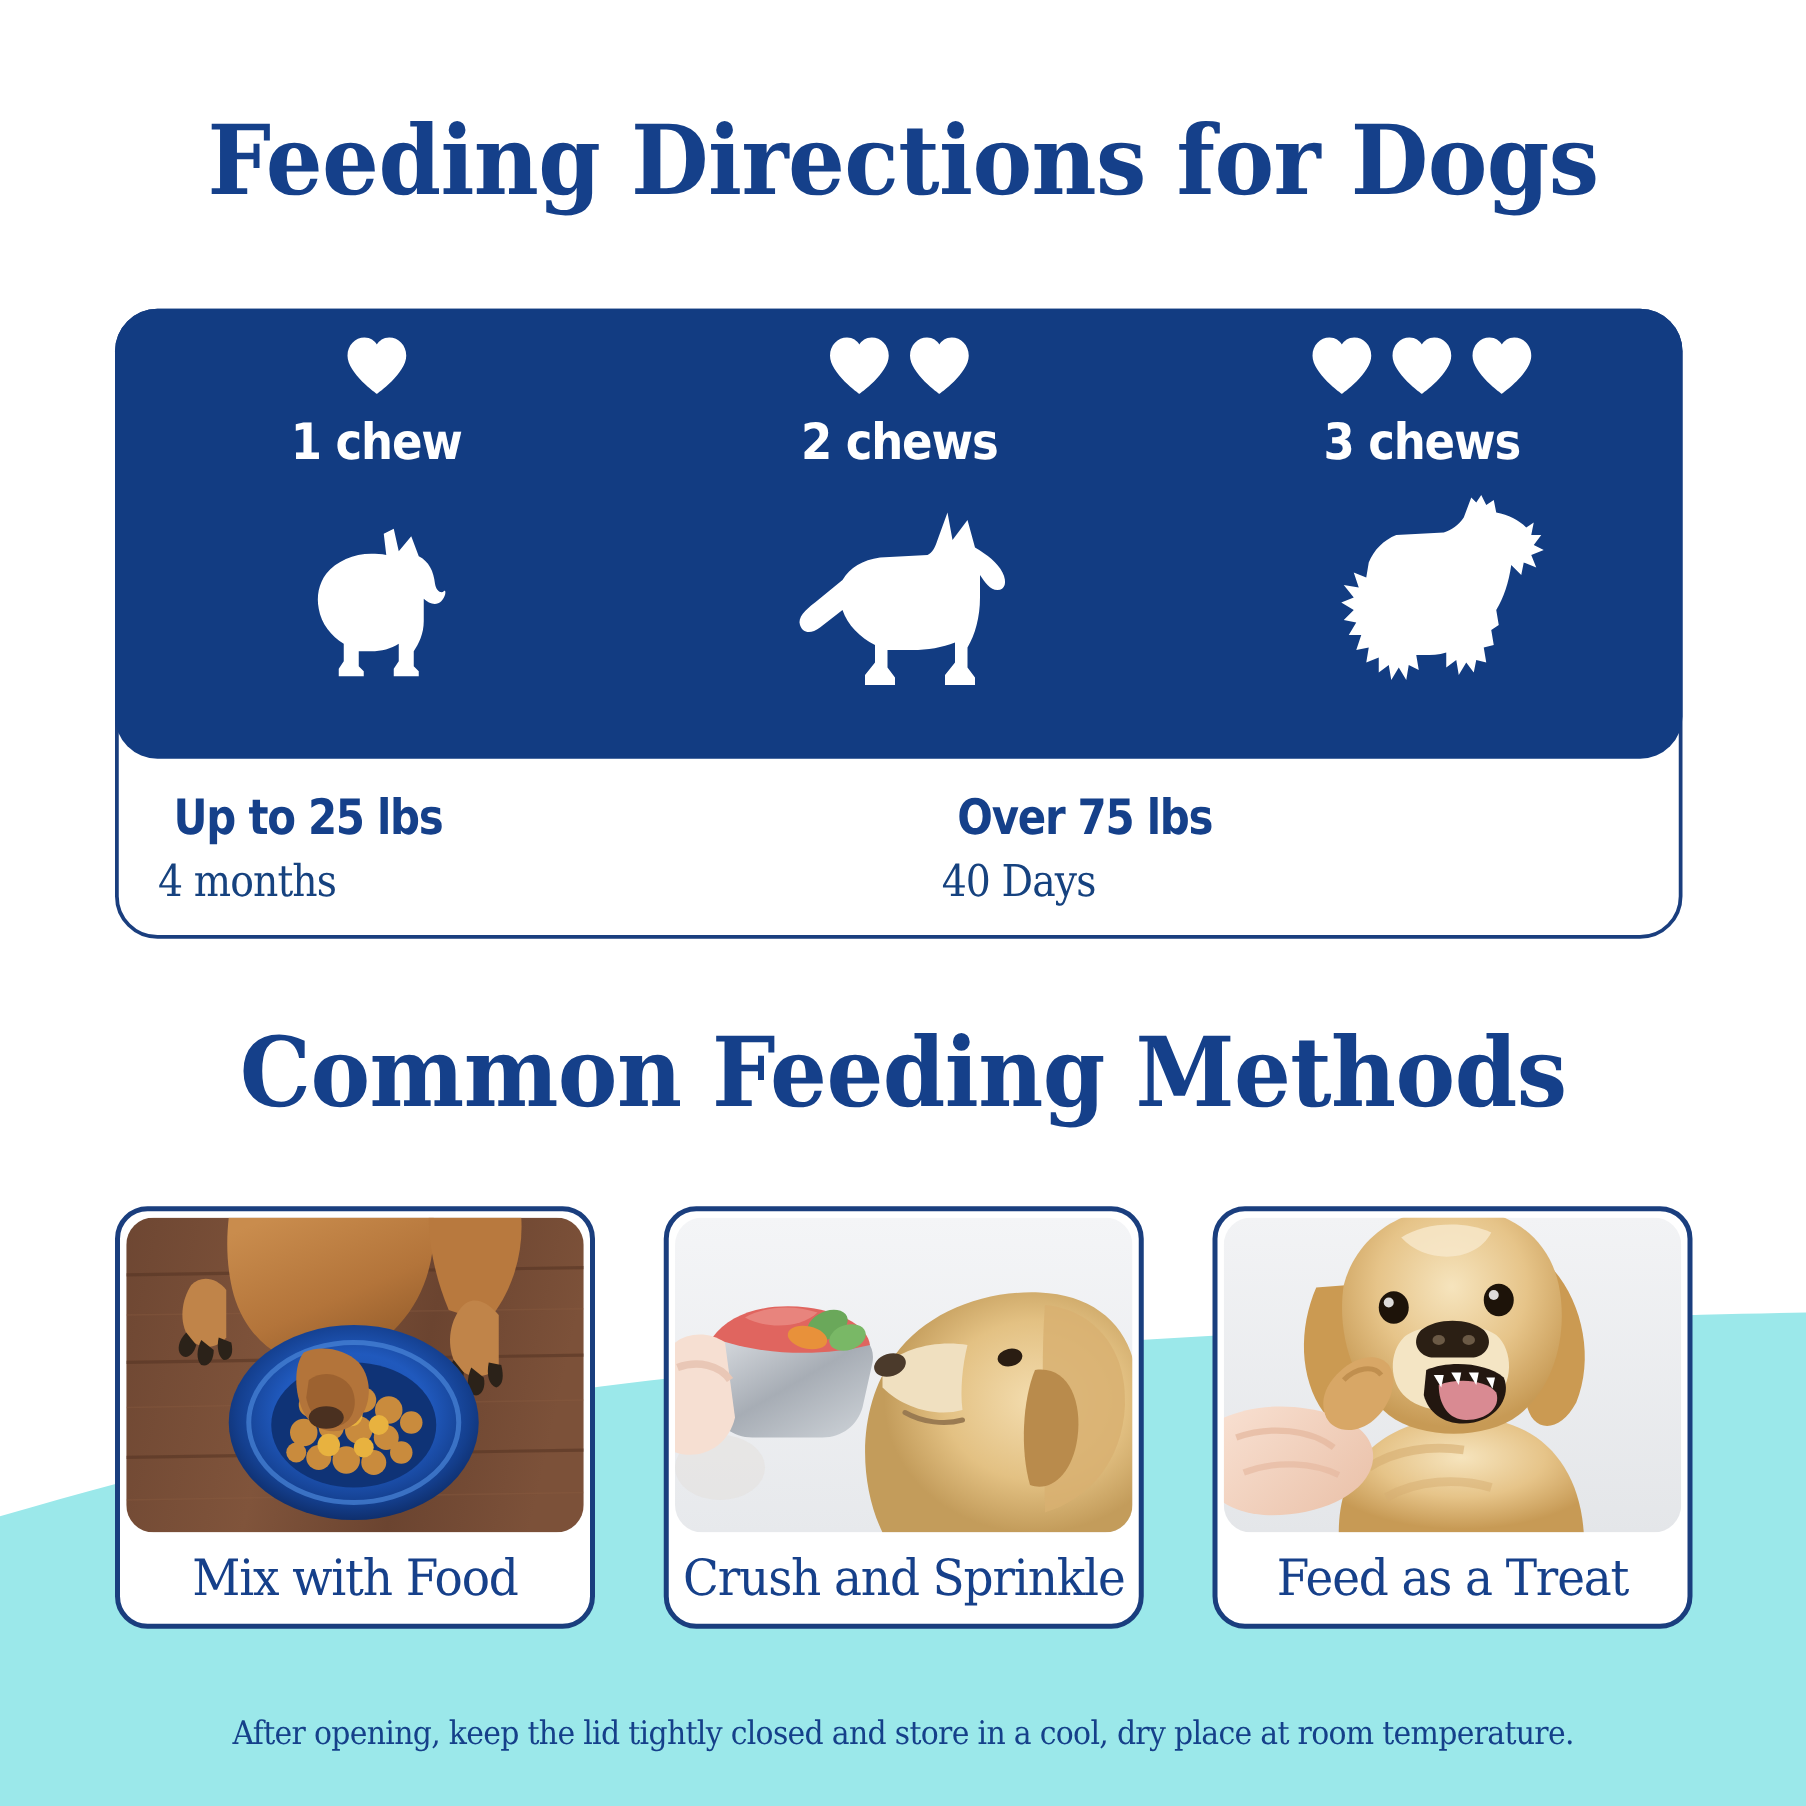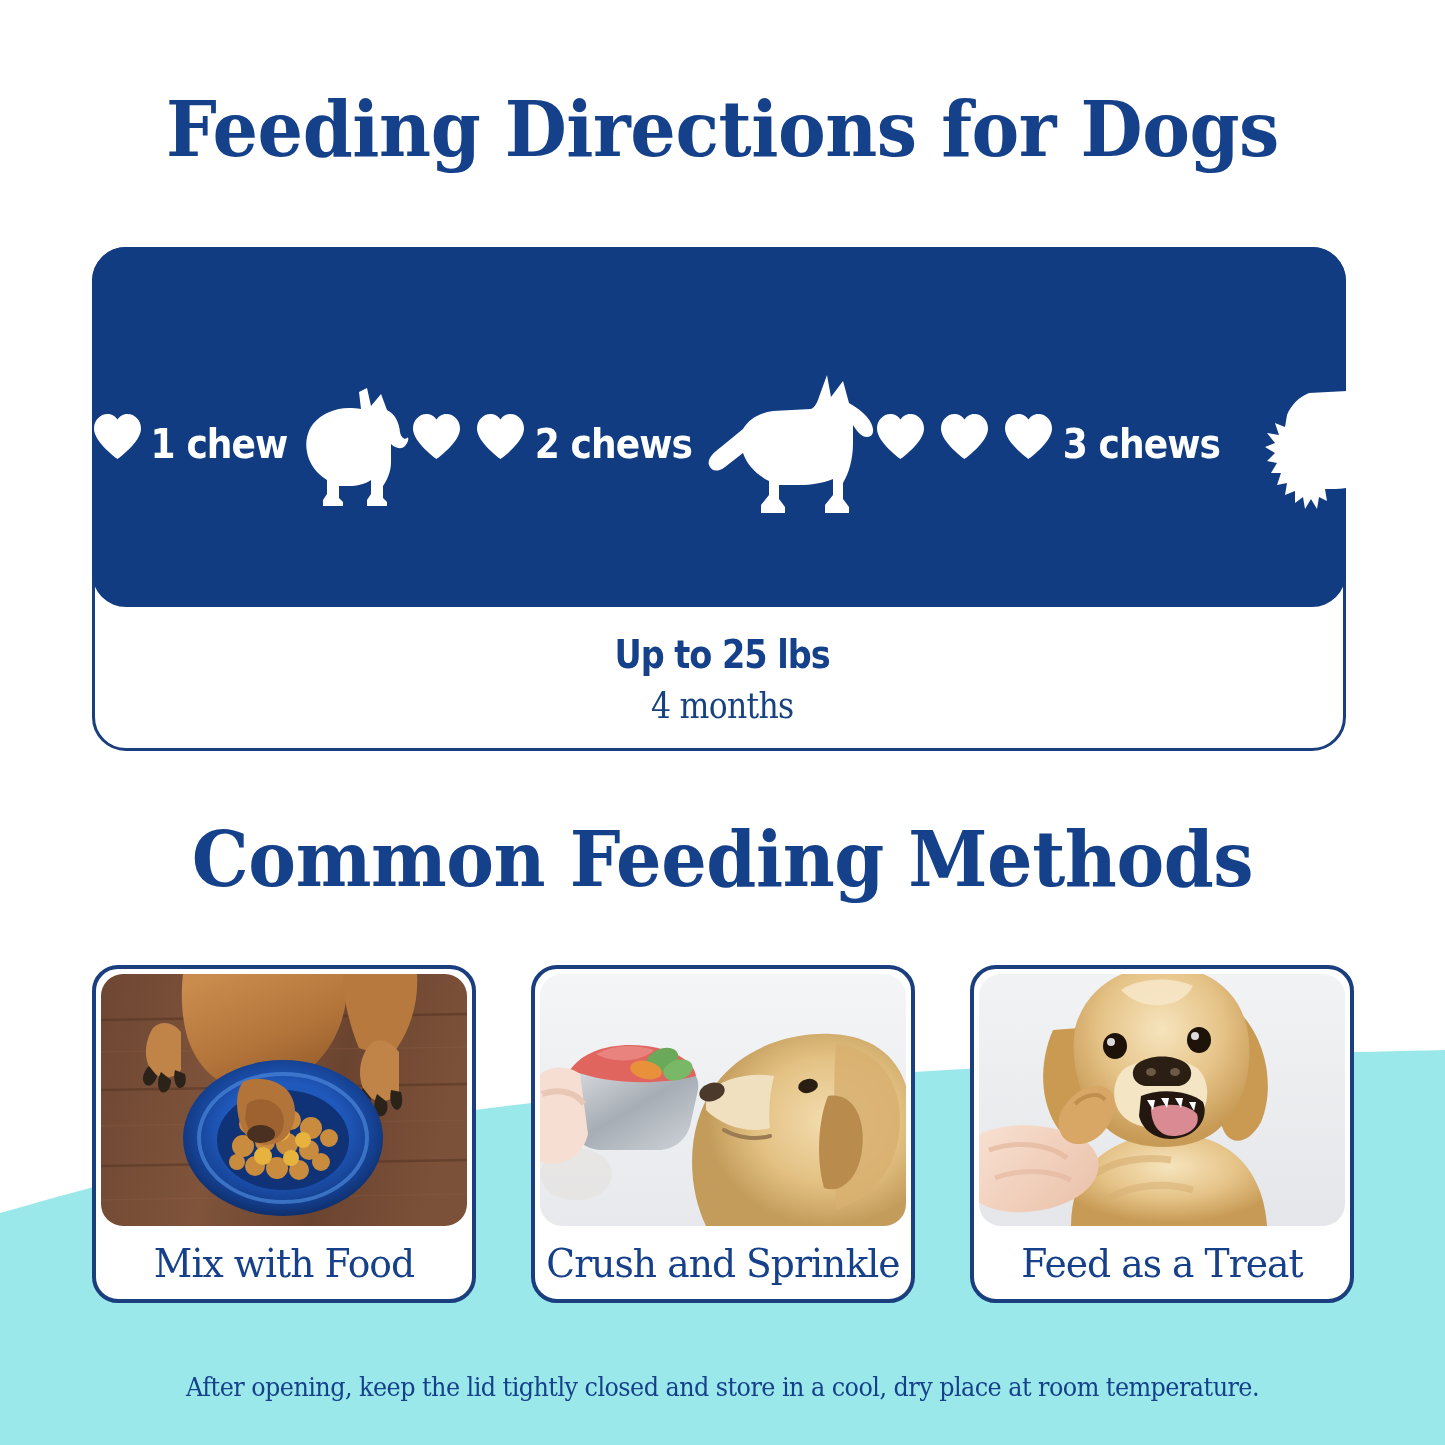--- a/index.html
+++ b/index.html
@@ -85,21 +85,21 @@
     position: absolute;
     left: 0;
     top: 0;
     width: 100%;
     height: 100%;
     display: flex;
   }
   .panel-col {
     flex: 1;
     display: flex;
-    flex-direction: row;
+    flex-direction: column;
     align-items: center;
     padding-top: 22px;
     box-sizing: border-box;
   }
   .hearts {
     display: flex;
     gap: 13px;
     height: 50px;
     align-items: flex-start;
   }
@@ -134,21 +134,20 @@
     top: 360px;
     width: 1254px;
     height: 141px;
     display: flex;
     box-sizing: border-box;
   }
   .weight-col {
     flex: 1;
     display: flex;
     flex-direction: column;
-    align-items: center;
     justify-content: flex-start;
     padding-top: 22px;
     box-sizing: border-box;
   }
   .weight-main {
     color: #15408A;
     font-family: "DejaVu Sans", sans-serif;
     font-weight: bold;
     font-size: 39px;
     letter-spacing: -1.2px;
@@ -291,20 +290,24 @@
           </div>
         </div>
 
       </div>
     </div>
 
     <div class="weight-cols">
       <div class="weight-col">
         <div class="weight-main">Up to 25 lbs</div>
         <div class="weight-sub">4 months</div>
+      </div>
+      <div class="weight-col">
+        <div class="weight-main">Over 75 lbs</div>
+        <div class="weight-sub">40 Days</div>
       </div>
     </div>
 
   </div>
 
   <div class="title" id="title-methods">Common Feeding Methods</div>
 
   <div id="methods-row">
 
     <div class="method-card">

